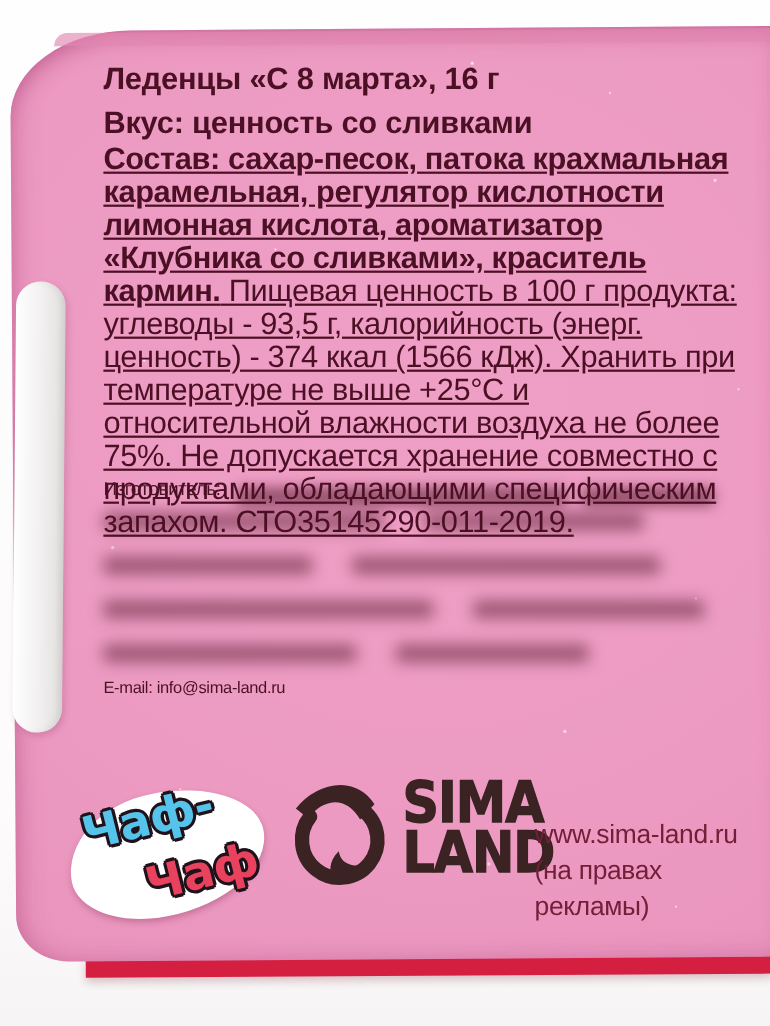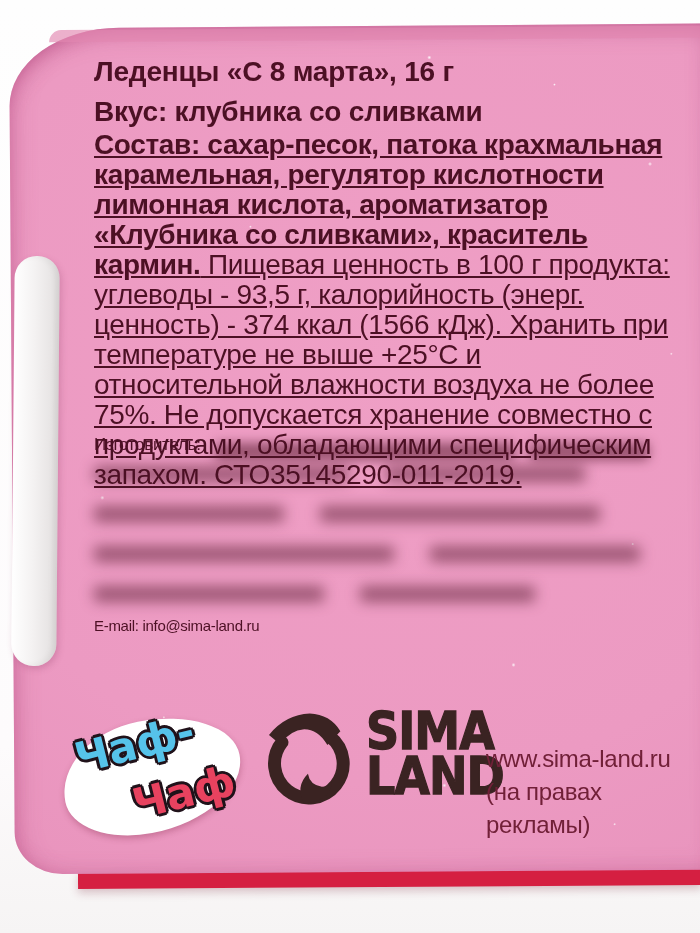--- a/index.html
+++ b/index.html
@@ -115,21 +115,21 @@
 
   <div class="package">
     <div class="package-top-edge"></div>
     <div class="sparkles"></div>
   </div>
 
   <div class="side-seal"></div>
 
   <div class="label-text title-block">
     <p class="title-line">Леденцы «С 8 марта», 16 г</p>
-    <p class="title-line">Вкус: клубника со сливками</p>
+    <p class="title-line">Вкус: ценность со сливками</p>
   </div>
 
   <p class="label-text body-copy"><b>Состав: сахар-песок, патока крахмальная карамельная, регулятор кислотности лимонная кислота, ароматизатор «Клубника со сливками», краситель кармин.</b><span> Пищевая ценность в 100 г продукта: углеводы - 93,5 г, калорийность (энерг. ценность) - 374 ккал (1566 кДж). Хранить при температуре не выше +25°С и относительной влажности воздуха не более 75%. Не допускается хранение совместно с продуктами, обладающими специфическим запахом. СТО35145290-011-2019.</span></p>
 
   <div class="label-text manu-row">
     <span class="manu-label">Изготовитель:</span>
     <span class="blur-inline" style="width:300px"></span>
     <span class="blur-inline" style="width:120px"></span>
   </div>
 

